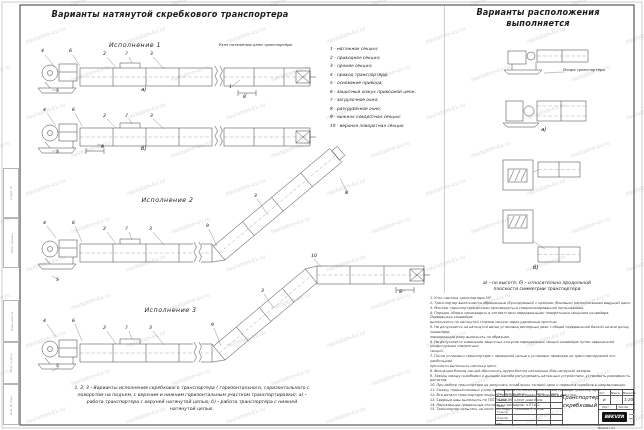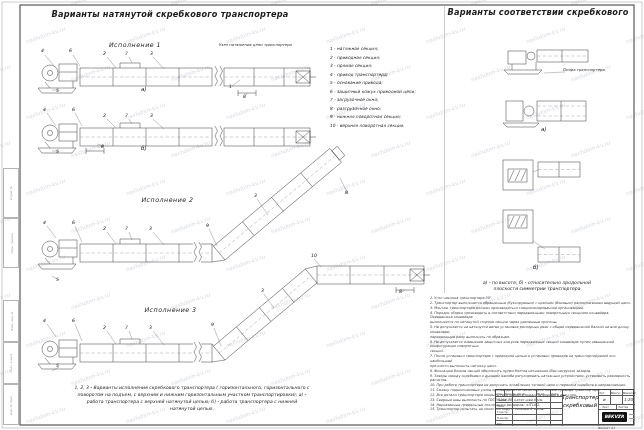--- a/index.html
+++ b/index.html
@@ -324,21 +324,21 @@
       <line class="leader" x1="264" y1="294" x2="274" y2="308"></line>
         <line class="leader" x1="314" y1="259" x2="321" y2="267"></line>
       <line class="leader" x1="402" y1="292" x2="405" y2="290"></line>
         <line class="leader" x1="59" y1="367" x2="52" y2="371"></line>
     </g>
   </svg>
 
   <div class="t title-main" style="left:40px;top:9px;width:260px;text-align:center;">Варианты натянутой скребкового транспортера</div>
 
   <div class="t title-main center" style="left:445px;top:7px;width:186px;line-height:10.5px;">
-    <div>Варианты соответствии скребкового</div>
+    <div>Варианты расположения выполняется</div>
   </div>
 
   <div class="t exec" style="left:95px;top:41px;width:80px;text-align:center;">Исполнение  1</div>
   <div class="t exec" style="left:125px;top:196px;width:85px;text-align:center;">Исполнение  2</div>
   <div class="t exec" style="left:128px;top:306px;width:85px;text-align:center;">Исполнение  3</div>
 
   <div class="t small-cap" style="left:208px;top:42px;width:95px;text-align:center;">Узел натяжения цепи транспортера</div>
 
   <div class="legend">
     <div>1 -  натяжная секция;</div>

